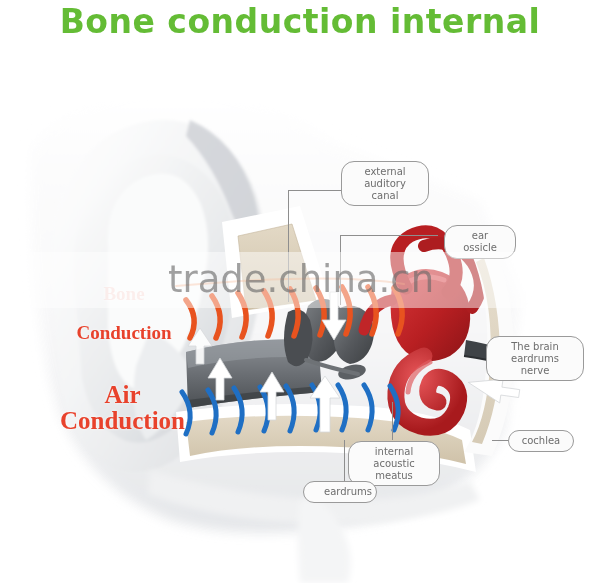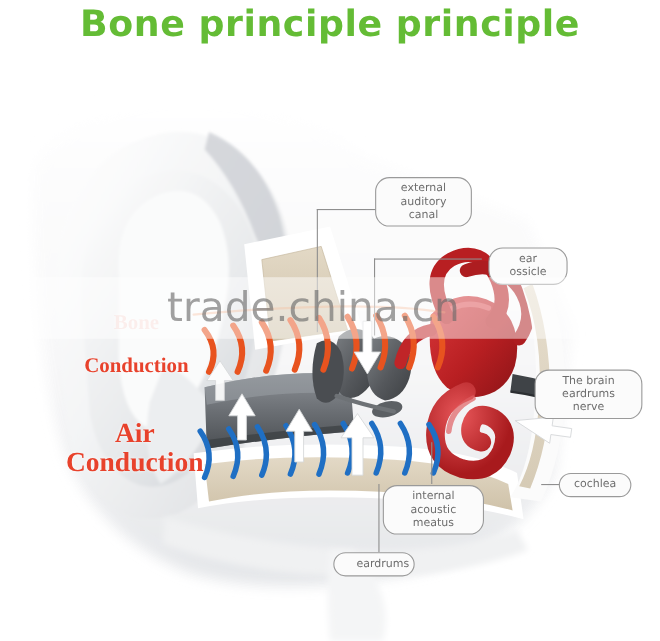--- a/index.html
+++ b/index.html
@@ -83,21 +83,21 @@
   .leader {
     position: absolute;
     background: #8e8e8e;
   }
   .leader.v { width: 1px; }
   .leader.h { height: 1px; }
 
   
   #watermark {
     position: absolute;
-    left: 1px; top: 258px;
+    left: 17px; top: 258px;
     width: 568px;
     text-align: center;
     font-family: "DejaVu Sans", sans-serif;
     font-size: 37px;
     font-weight: 500;
     color: rgba(104,104,104,0.62);
     letter-spacing: 0px;
     white-space: nowrap;
     pointer-events: none;
   }
@@ -279,21 +279,21 @@
       <path d="M 268 420 L 276 420 L 276 392 L 284 392 L 272 372 L 260 392 L 268 392 Z"></path>
       <path d="M 320 432 L 330 432 L 330 398 L 340 398 L 325 376 L 310 398 L 320 398 Z"></path>
       <path d="M 216 400 L 224 400 L 224 378 L 232 378 L 220 358 L 208 378 L 216 378 Z"></path>
 
       <path d="M 502 386 L 502 378 L 468 386 L 502 402 L 502 394 L 520 394 L 520 386 Z" transform="rotate(8 494 386)"></path>
 
       <path d="M 196 364 L 204 364 L 204 346 L 212 346 L 200 328 L 188 346 L 196 346 Z" opacity="0.9"></path>
     </g>
   </svg>
 
-  <div id="title">Bone principle principle</div>
+  <div id="title">Bone conduction internal</div>
 
   <div id="bone-conduction-label" class="cond-label">
     <span class="faded">Bone</span>
     <span>Conduction</span>
   </div>
 
   <div id="air-conduction-label" class="cond-label">Air
 Conduction</div>
 
   <div class="leader v" style="left:288px; top:190px; height:112px;"></div>
@@ -310,18 +310,18 @@
 eardrums nerve</div>
 
   <div class="leader h" style="left:492px; top:440px; width:20px;"></div>
   <div class="callout" style="left:508px; top:430px; width:66px;">cochlea</div>
 
   <div class="leader v" style="left:392px; top:402px; height:38px;"></div>
   <div class="callout" style="left:348px; top:441px; width:92px;">internal
 acoustic meatus</div>
 
   <div class="leader v" style="left:344px; top:440px; height:62px;"></div>
-  <div class="callout" style="left:303px; top:502px; width:74px;padding-left:20px;">eardrums</div>
+  <div class="callout" style="left:303px; top:481px; width:74px;padding-left:20px;">eardrums</div>
 
   <div id="watermark-band"></div>
   <div id="watermark">trade.china.cn</div>
 
 </div>
 
 </body></html>

